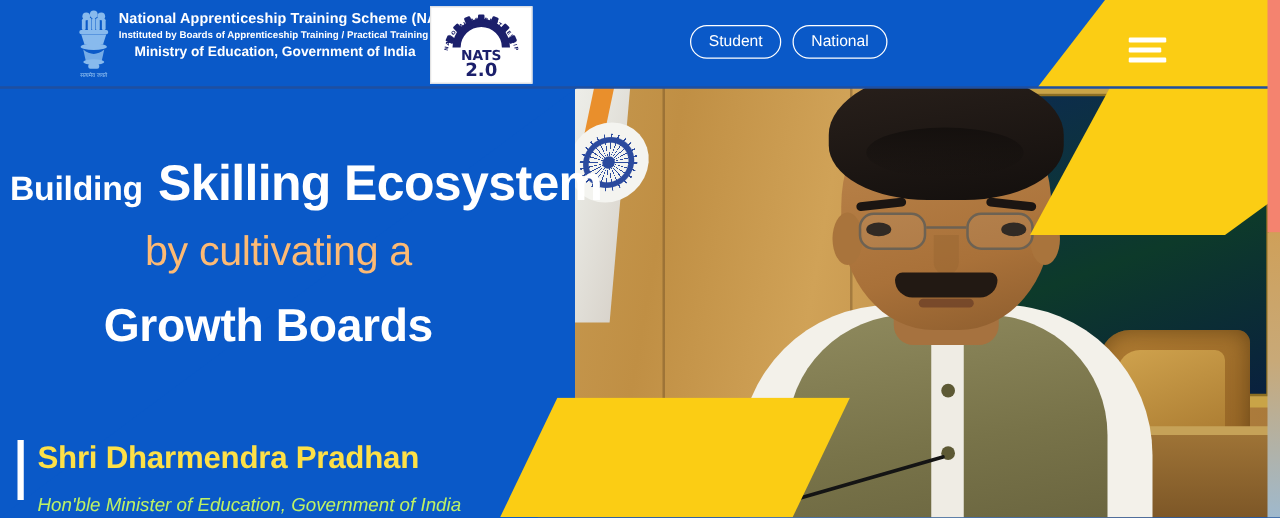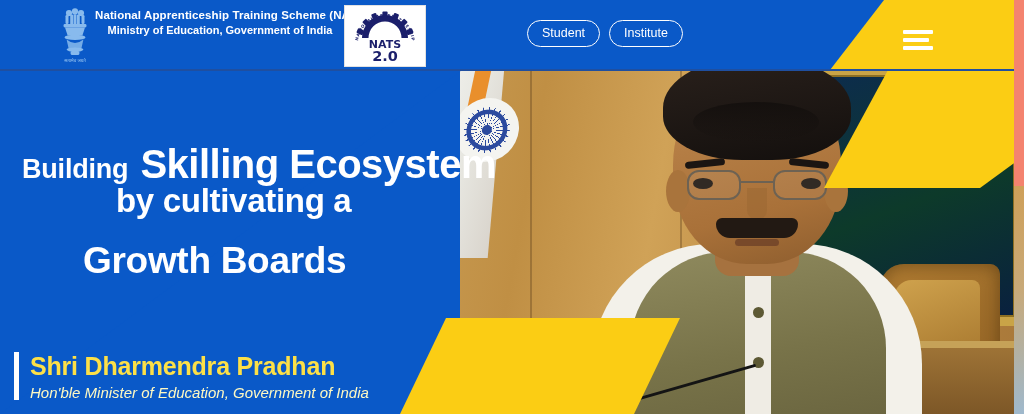--- a/index.html
+++ b/index.html
@@ -30,21 +30,21 @@
   .gov-l3{ font-size:11px; font-weight:bold; line-height:15px; white-space:nowrap; margin-top:1px;text-align:center;}
 
   .nats-logo{
     position:absolute; left:344px; top:5px; width:82px; height:62px;
     background:#ffffff; border:1px solid #e2e2e2;
     display:flex; align-items:center; justify-content:center;
   }
   .nats-logo svg{ display:block; }
 
   .navpills{
-    position:absolute; left:527px; top:20px; display:flex; gap:9px; 
+    position:absolute; left:552px; top:20px; display:flex; gap:9px; 
   }
   .pill{
     border:1.6px solid #ffffff; border-radius:20px;
     color:#ffffff; font-size:12.5px; font-weight:500;
     padding:5px 14px 6px 14px; line-height:14px;
     background:transparent; white-space:nowrap; cursor:pointer;
   }
   .pill.active{ border-color:#e8d13c; }
 
   .hamburger{
@@ -194,43 +194,43 @@
     background:#f4836f;
   }
   .edge-strip-b{
     position:absolute; right:0; top:186px; width:10px; height:228px; z-index:70;
     background:linear-gradient(180deg,#cfa059,#c8a978 45%,#9fb9cd);
   }
 
   
   .headline{ position:absolute; left:0; top:0; width:520px; z-index:25; }
   .h-line1{
-    position:absolute; left:8px; top:72px; white-space:nowrap;
-    color:#ffffff; font-weight:bold;margin-left:14px;
+    position:absolute; left:8px; top:55px; white-space:nowrap;
+    color:#ffffff; font-weight:bold;
   }
   .h-building{ font-size:27px; letter-spacing:-.2px; }
   .h-skilling{ font-size:40px; letter-spacing:-.5px; margin-left:12px;}
   .h-line2{
     position:absolute; left:116px; top:112px; white-space:nowrap;
-    color:#ffffff; font-size:33px; font-weight:bold; letter-spacing:-.3px;
+    color:#fdba74; font-size:33px; font-weight:normal; letter-spacing:-.3px;
   }
   .h-line3{
     position:absolute; left:83px; top:170px; white-space:nowrap;
     color:#ffffff; font-size:37px; font-weight:bold; letter-spacing:-.3px;
   }
 
   .attrib{ position:absolute; left:14px; top:282px; z-index:25; }
   .attrib-bar{ position:absolute; left:0; top:0; width:5px; height:48px; background:#ffffff;}
   .attrib-name{
     position:absolute; left:16px; top:0; white-space:nowrap;
     color:#fde047; font-size:25px; font-weight:bold; letter-spacing:-.2px; line-height:28px;
   }
   .attrib-role{
-    position:absolute; left:16px; top:32px; white-space:nowrap;
-    color:#fef9c3; font-size:15px; font-style:italic; font-weight:500; line-height:18px;
+    position:absolute; left:16px; top:44px; white-space:nowrap;
+    color:#bef264; font-size:15px; font-style:italic; font-weight:500; line-height:18px;
   }
 </style>
 </head>
 <body>
 
 <div id="root">
 
   <div class="hero">
 
     <div class="photo">
@@ -326,20 +326,21 @@
             <path d="M8.6 33.6 q8.4 7 16.8 0 l-2 9 h-12.8 z" opacity=".85"></path>
             <ellipse cx="17" cy="43.6" rx="8.4" ry="2.2"></ellipse>
             <rect x="12.6" y="45" width="8.8" height="4" rx="1.6"></rect>
           </g>
           <text x="17" y="55.5" font-family="DejaVu Sans, sans-serif" font-size="4.4" fill="#9ecaf4" text-anchor="middle">सत्यमेव जयते</text>
         </svg>
       </div>
 
       <div class="gov-text">
         <div class="gov-l1">National Apprenticeship Training Scheme (NATS)</div>
+        <div class="gov-l2">Instituted by Boards of Apprenticeship Training / Practical Training</div>
         <div class="gov-l3">Ministry of Education, Government of India</div>
       </div>
 
       <div class="nats-logo">
         <svg width="74" height="56" viewBox="0 0 74 56" xmlns="http://www.w3.org/2000/svg">
           <defs>
             <path id="arcTop" d="M 10 36 A 27 27 0 0 1 64 36"></path>
           </defs>
           <g fill="#1b1f6b">
             <g>
@@ -358,21 +359,21 @@
             <text x="37" y="52.5" font-family="DejaVu Sans, sans-serif" font-size="14.5" font-weight="bold" text-anchor="middle">2.0</text>
           </g>
           <text font-family="DejaVu Sans, sans-serif" font-size="4.1" font-weight="bold" fill="#1b1f6b" letter-spacing="0.6">
             <textPath href="#arcTop" startOffset="4%">NATIONAL APPRENTICESHIP TRAINING</textPath>
           </text>
         </svg>
       </div>
 
       <div class="navpills">
         <div class="pill">Student</div>
-        <div class="pill">Institute</div>
+        <div class="pill">National</div>
       </div>
 
       <div class="ov-yellow-hdr"></div>
       <div class="ov-yellow-hdr2"></div>
 
       <div class="hamburger">
         <span></span>
         <span></span>
         <span></span>
       </div>

